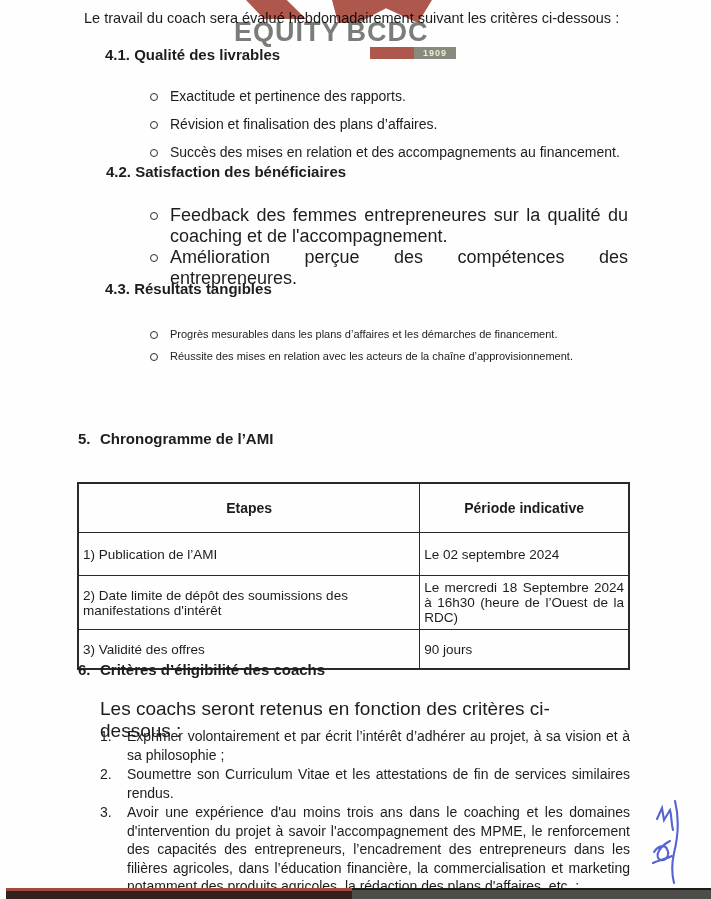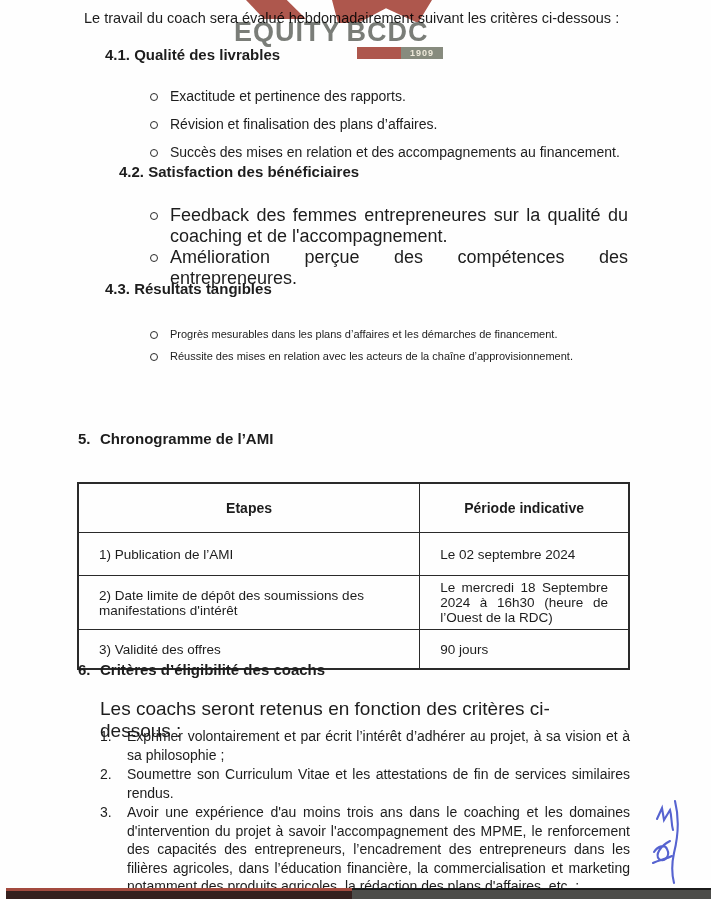--- a/index.html
+++ b/index.html
@@ -11,51 +11,51 @@
   
   .logo{position:absolute; left:232px; top:0; width:212px; height:62px; z-index:1; opacity:.92;}
   .logo-band{position:absolute; background:#a8493e;}
   .logo-band.left{left:14px; top:0; width:60px; height:19px;
     clip-path:polygon(0 0, 68% 0, 100% 100%, 30% 100%);}
   .logo-band.right{left:100px; top:0; width:100px; height:23px;
     clip-path:polygon(0 0, 100% 0, 86% 100%, 54% 36%, 26% 100%, 6% 100%);}
   .logo-word{position:absolute; left:2px; top:17px; font-size:27px; font-weight:bold;
     color:#6f736d; letter-spacing:1px; white-space:nowrap;}
   .logo-word .bcdc{margin-left:6px;}
-  .logo-badge{position:absolute; left:125px; top:47px; height:12px; display:flex;}
+  .logo-badge{position:absolute; left:138px; top:47px; height:12px; display:flex;}
   .badge-red{width:44px; height:12px; background:#a8493e;}
   .badge-gray{width:42px; height:12px; background:#7d8274; color:#eee8d8;
     font-size:9px; font-weight:bold; display:flex; align-items:center; justify-content:center;
     letter-spacing:1px;}
   
   .intro{position:absolute; left:84px; top:10px; width:545px; font-size:14.5px;
     z-index:2; mix-blend-mode:multiply; margin:0;}
   h3{position:absolute; margin:0; font-size:15px; font-weight:bold; z-index:2;}
   .h41{left:105px; top:46px;}
-  .h42{left:119px; top:163px;}
+  .h42{left:106px; top:163px;}
   .h43{left:105px; top:280px;}
   .numbered-heading{position:absolute; margin:0; font-size:15px; font-weight:bold; display:flex; z-index:2;}
   .numbered-heading .num{width:22px; flex:0 0 22px;}
   .h5{left:78px; top:430px;}
   .h6{left:78px; top:661px;}
   ul.bullets{position:absolute; margin:0; padding:0; list-style:none; z-index:2;}
   ul.bullets li{display:flex;}
   ul.bullets .dot{flex:0 0 22px; position:relative;}
   ul.bullets .dot::before{content:""; position:absolute; left:2px; top:7px; width:6px; height:6px;
     border:1.3px solid #2b2b2b; border-radius:50%;}
   .b41{left:148px; top:86px; width:522px; font-size:14px; line-height:20px;}
   .b41 li{margin-bottom:8px;}
   .b42{left:148px; top:205px; width:480px; font-size:18px; line-height:21px;}
   .b42 li span.txt, .b43 li span.txt{text-align:justify;}
   .b43{left:148px; top:324px; width:480px; font-size:11px; line-height:21.5px;}
   ul.bullets span.txt{flex:1;}
   
   table.chrono{position:absolute; left:77px; top:482px; width:553px; border-collapse:collapse;
     font-size:13.5px; z-index:2;}
-  table.chrono th, table.chrono td{border:1.6px solid #2a2a2a; padding:4px 20px; vertical-align:middle;}
+  table.chrono th, table.chrono td{border:1.6px solid #2a2a2a; padding:4px 4px; vertical-align:middle;}
   table.chrono{border:2px solid #2a2a2a;}
   table.chrono th{height:40px; font-size:14px; text-align:center; font-weight:bold;}
   table.chrono col.c1{width:343px;}
   table.chrono col.c2{width:210px;}
   tr.r1 td{height:34px;}
   tr.r2 td{height:42px;}
   tr.r3 td{height:30px;}
   tr.r2 td.period{text-align:justify;}
   
   .lead{position:absolute; left:100px; top:698px; width:520px; font-size:19px; margin:0; z-index:2;}

